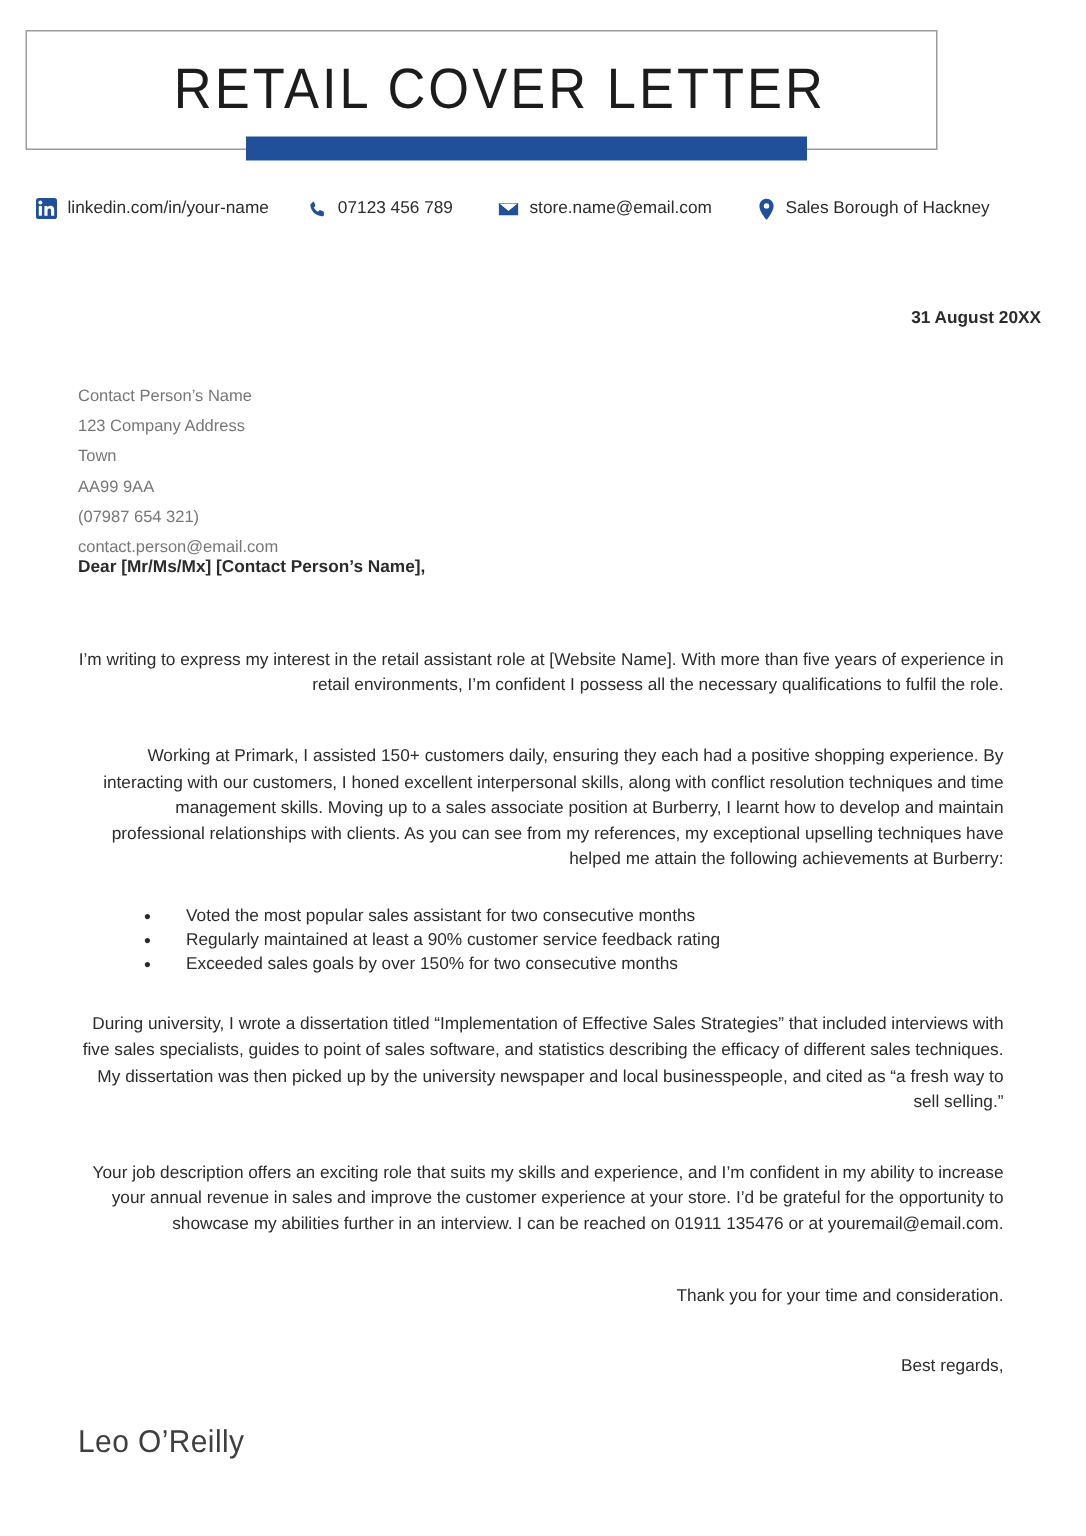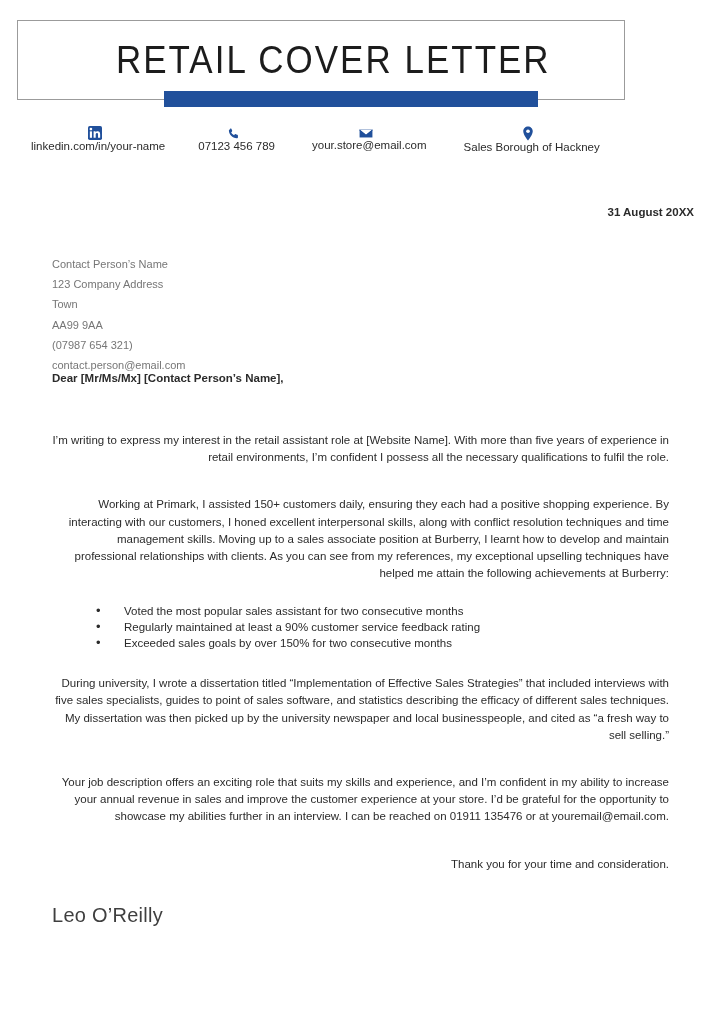--- a/index.html
+++ b/index.html
@@ -56,21 +56,20 @@
     top: 128px;
     width: 676px;
     height: 22px;
     display: flex;
     align-items: center;
   }
   .contact-item {
     display: flex;
     align-items: center;
     white-space: nowrap;
-    flex-direction: column;
   }
   .contact-item .c-text {
     font-size: 11.5px;
     color: #2b2b2b;
     margin-left: 7px;
   }
   .ci-linkedin { margin-right: 26px; }
   .ci-phone    { margin-right: 30px; }
   .ci-email    { margin-right: 30px; }
 
@@ -188,21 +187,21 @@
   </div>
 
   <div class="contact-item ci-email">
     <span class="ico">
       <svg width="14" height="11" viewBox="0 0 24 18" aria-hidden="true">
         <path d="M1 2.2h22v13.6H1z" fill="#21509b"></path>
         <path d="M1.4 2.6h21.2L12 11.2z" fill="#ffffff"></path>
         <path d="M1 2.2l11 8.8 11-8.8v1.9L12 12.8 1 4.1z" fill="#21509b"></path>
       </svg>
     </span>
-    <span class="c-text">your.store@email.com</span>
+    <span class="c-text">store.name@email.com</span>
   </div>
 
   <div class="contact-item ci-location">
     <span class="ico">
       <svg width="12" height="15" viewBox="0 0 18 24" aria-hidden="true">
         <path d="M9 .8C4.8.8 1.4 4.2 1.4 8.4c0 5.6 6.4 13.5 7.1 14.4.3.3.7.3 1 0 .7-.9 7.1-8.8 7.1-14.4C16.6 4.2 13.2.8 9 .8z" fill="#21509b"></path>
         <circle cx="9" cy="8.4" r="2.9" fill="#ffffff"></circle>
       </svg>
     </span>
     <span class="c-text">Sales Borough of Hackney</span>
@@ -229,15 +228,16 @@
 
   <ul class="bullets">
     <li>Voted the most popular sales assistant for two consecutive months</li>
     <li>Regularly maintained at least a 90% customer service feedback rating</li>
     <li>Exceeded sales goals by over 150% for two consecutive months</li>
   </ul>
 
   <p class="para gap-para">During university, I wrote a dissertation titled “Implementation of Effective Sales Strategies” that included interviews with five sales specialists, guides to point of sales software, and statistics describing the efficacy of different sales techniques. My dissertation was then picked up by the university newspaper and local businesspeople, and cited as “a fresh way to sell selling.”</p>
   <p class="para gap-para">Your job description offers an exciting role that suits my skills and experience, and I’m confident in my ability to increase your annual revenue in sales and improve the customer experience at your store. I’d be grateful for the opportunity to showcase my abilities further in an interview. I can be reached on 01911 135476 or at youremail@email.com.</p>
   <p class="para gap-para">Thank you for your time and consideration.</p>
+  <p class="para">Best regards,</p>
 
   <div class="signature">Leo O’Reilly</div>
 </div>
 
 </body></html>

